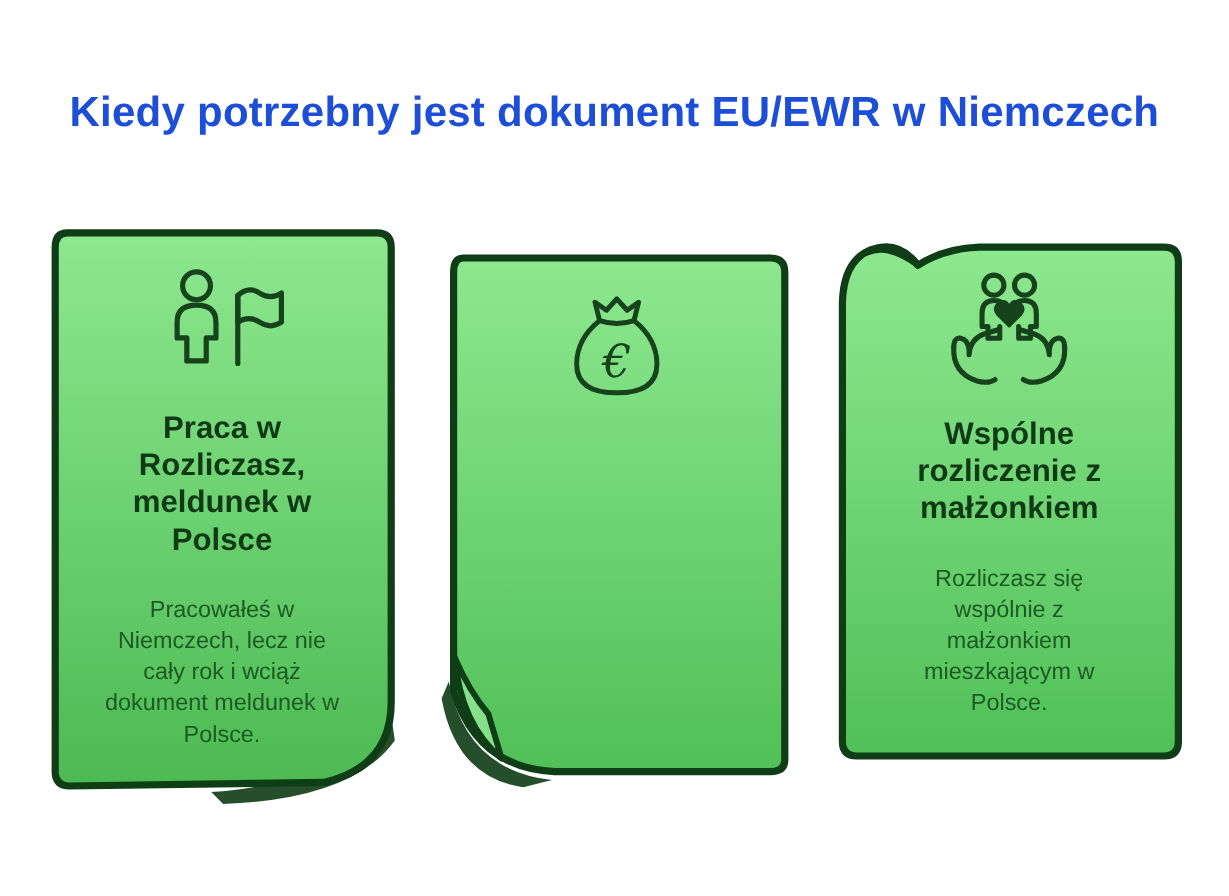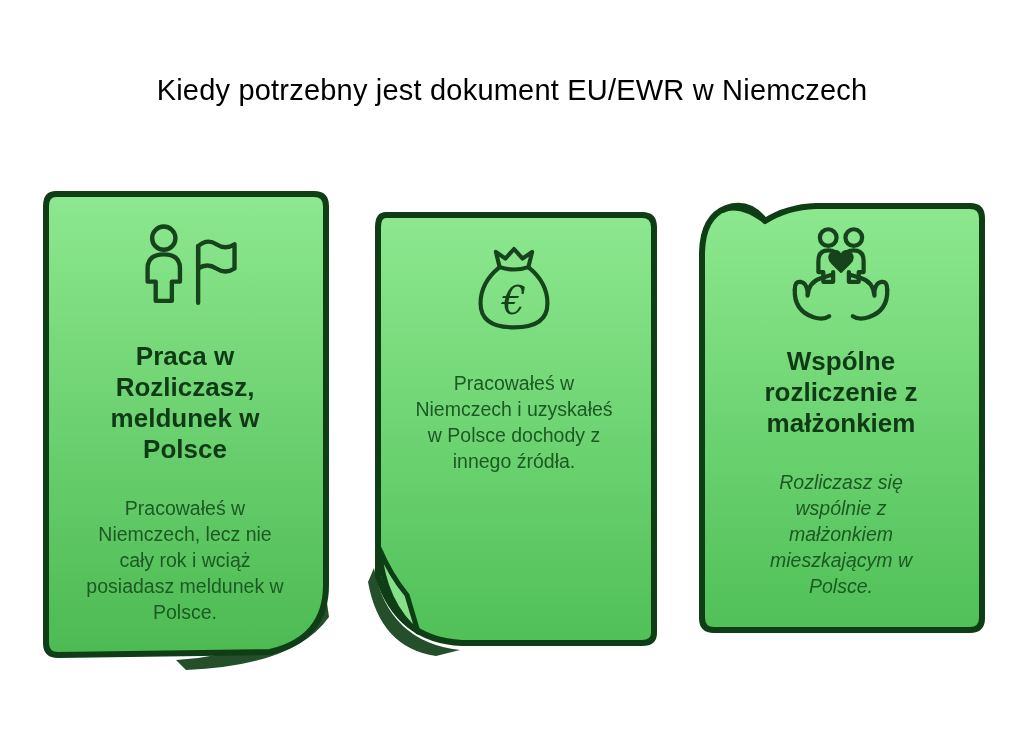--- a/index.html
+++ b/index.html
@@ -2,22 +2,22 @@
 <html><head>
 <meta charset="utf-8">
 <style>
   html,body { margin:0; padding:0; background:#ffffff; }
   .stage {
     position:relative; width:1024px; height:747px; background:#ffffff;
     font-family:"Liberation Sans", sans-serif; overflow:hidden;
   }
   .main-title {
     position:absolute; top:74px; left:0; width:100%; margin:0;
-    text-align:center; font-size:29px; font-weight:normal; letter-spacing:0.2px;
-    color:#000000;
+    text-align:center; font-size:35px; font-weight:bold; letter-spacing:0.2px;
+    color:#1d4ed8;
   }
   .card { position:absolute; }
   .card-1 { left:36px;  top:189px; width:298px; height:486px; }
   .card-2 { left:366px; top:210px; width:296px; height:448px; }
   .card-3 { left:692px; top:190px; width:298px; height:450px; }
   .card-bg { position:absolute; left:0; top:0; width:100%; height:100%; }
   .card-shape { fill-rule:evenodd; stroke:#0F3D15; stroke-width:6; stroke-linejoin:round; }
   .curl-flap { stroke:#0F3D15; stroke-width:5; stroke-linejoin:round; }
   .curl-shadow { fill:#123F18; opacity:0.92; }
   .crease { fill:none; stroke:#0F3D15; stroke-width:4; stroke-linecap:round; }
@@ -38,21 +38,21 @@
   .card-heading {
     margin:22px 0 0 0; max-width:205px;
     font-size:26px; line-height:31px; font-weight:bold;
     text-align:center; color:#0F3A15;
   }
   .card-body {
     margin:30px 0 0 0; max-width:207px;
     font-size:19.5px; line-height:26px;
     text-align:center; color:#1C5A23;
   }
-  .card-3 .card-body { max-width:182px;font-style:italic; }
+  .card-3 .card-body { max-width:182px; }
 </style>
 </head>
 <body>
 
 <div class="stage">
 
   <h1 class="main-title">Kiedy potrzebny jest dokument EU/EWR w Niemczech</h1>
 
   <section class="card card-1">
     <svg class="card-bg" viewBox="0 0 298 486" aria-hidden="true">
@@ -66,21 +66,21 @@
       <path class="card-shape" fill="url(#grad1)" d="M20 5 H278 Q290 5 290 17 V396 Q290 450 234 463 L22 466 Q10 466 10 454 V17 Q10 5 20 5 Z"></path>
     </svg>
     <div class="card-content">
       <svg class="icon" width="112" height="96" viewBox="0 0 110 95" aria-hidden="true">
         <circle cx="34" cy="15" r="11.5"></circle>
         <path d="M18 58 V45 Q18 31 34 31 Q50 31 50 45 V58 H42 V77 H26 V58 Z"></path>
         <path d="M68 23 V79"></path>
         <path d="M68 23 Q77 15 86 21 Q95 27 104 21 V45 Q95 51 86 45 Q77 39 68 45 Z"></path>
       </svg>
       <h2 class="card-heading">Praca w Rozliczasz, meldunek w Polsce</h2>
-      <p class="card-body">Pracowałeś w Niemczech, lecz nie cały rok i wciąż posiadasz meldunek w Polsce.</p>
+      <p class="card-body">Pracowałeś w Niemczech, lecz nie cały rok i wciąż dokument meldunek w Polsce.</p>
     </div>
   </section>
 
   <section class="card card-2">
     <svg class="card-bg" viewBox="0 0 296 448" aria-hidden="true">
       <defs>
         <linearGradient id="grad2" x1="0" y1="0" x2="0" y2="1">
           <stop offset="0" stop-color="#8DE88F"></stop>
           <stop offset="1" stop-color="#50C057"></stop>
         </linearGradient>
@@ -89,21 +89,20 @@
       <path class="card-shape" fill="url(#grad2)" d="M20 5 H276 Q288 5 288 17 V423 Q288 433 276 433 H96 Q32 430 12 366 V17 Q12 5 20 5 Z"></path>
       <path class="curl-flap" fill="#85E089" d="M13 338 Q18 394 52 422 L41 385 Q25 366 13 338 Z"></path>
     </svg>
     <div class="card-content">
       <svg class="icon" width="86" height="96" viewBox="0 0 90 100" aria-hidden="true">
         <path d="M30 24 L26 8 L36 15 L45 5 L54 15 L64 8 L60 24"></path>
         <path d="M30 24 Q45 29 60 24"></path>
         <path d="M30 24 Q10 40 10 62 Q10 87 45 87 Q80 87 80 62 Q80 40 60 24"></path>
         <text class="euro-glyph" x="45" y="73" text-anchor="middle">€</text>
       </svg>
-      <p class="card-body">Pracowałeś w Niemczech i uzyskałeś w Polsce dochody z innego źródła.</p>
     </div>
   </section>
 
   <section class="card card-3">
     <svg class="card-bg" viewBox="0 0 298 450" aria-hidden="true">
       <defs>
         <linearGradient id="grad3" x1="0" y1="0" x2="0" y2="1">
           <stop offset="0" stop-color="#8DE88F"></stop>
           <stop offset="1" stop-color="#50C057"></stop>
         </linearGradient>

